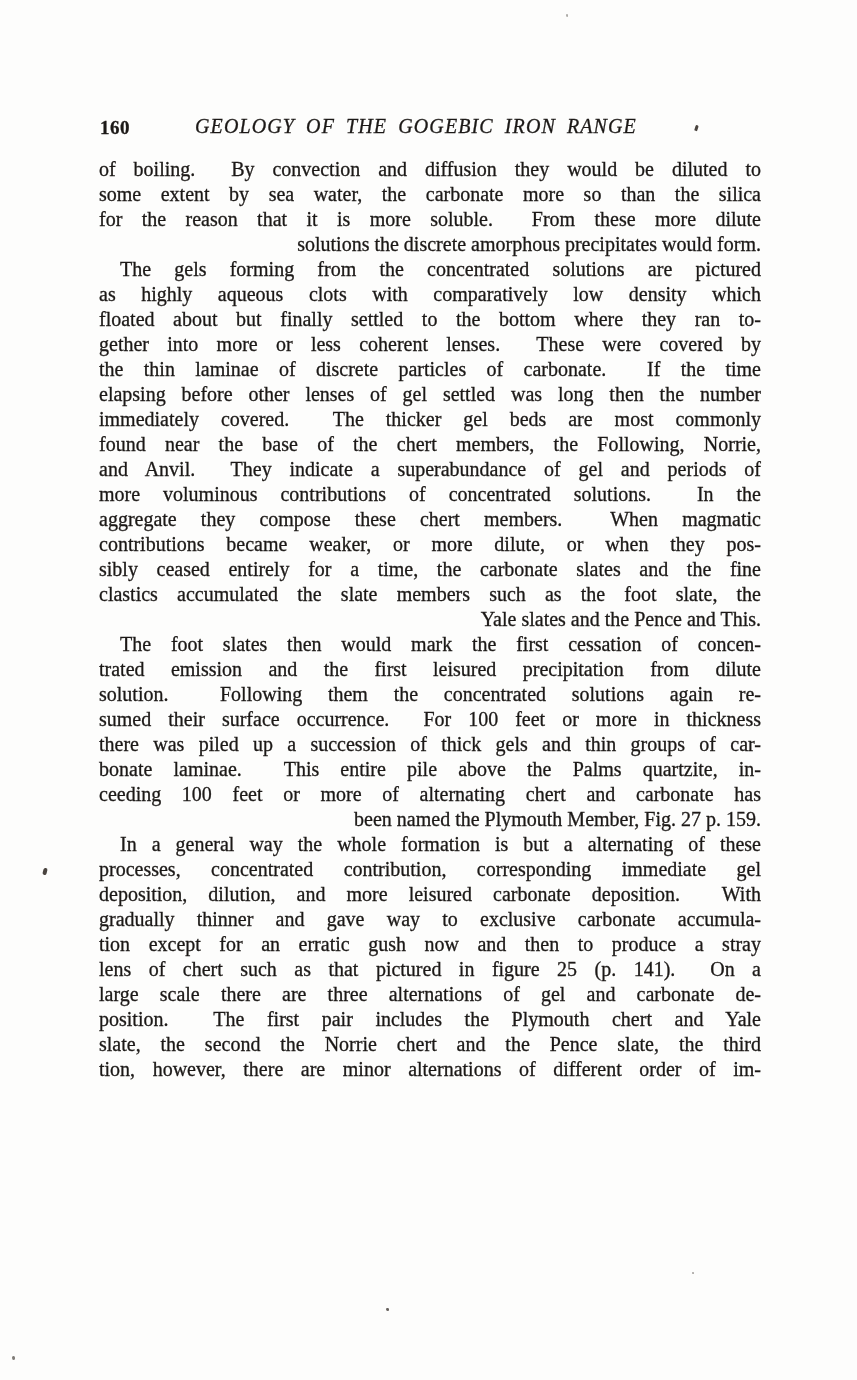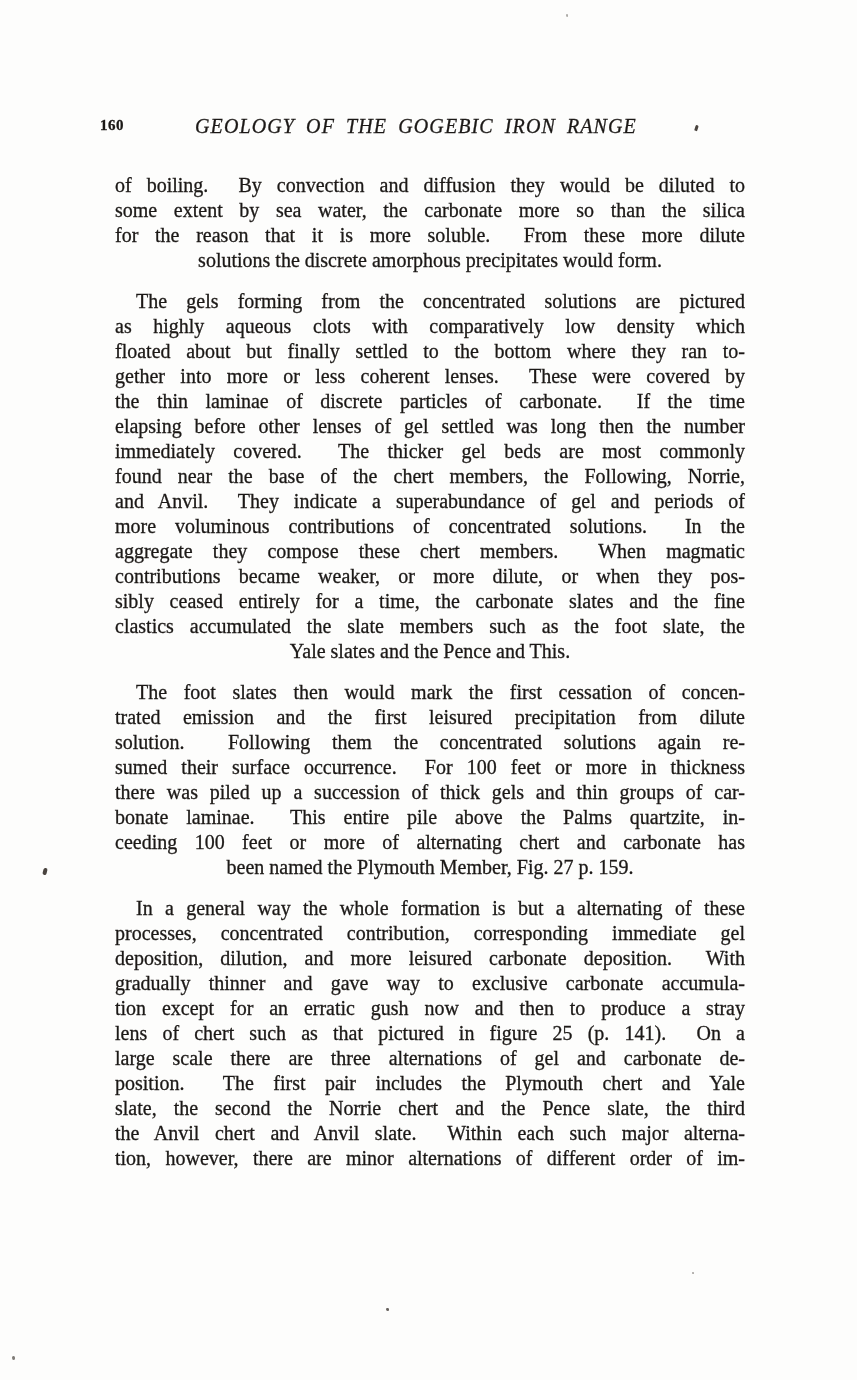--- a/index.html
+++ b/index.html
@@ -25,21 +25,21 @@
     position: absolute;
     top: 115px;
     left: 99px;
     width: 662px;
     height: 28px;
   }
   .pagenum {
     position: absolute;
     left: 1px;
     top: 2px;
-    font-size: 15px;
+    font-size: 19px;
     font-weight: 700;
     letter-spacing: 0.5px;
   }
   .head-title {
     position: absolute;
     left: 0;
     right: 0;
     top: 0;
     text-align: center;
     font-style: italic;
@@ -59,25 +59,25 @@
     border-radius: 2px 2px 1px 1px;
     transform: rotate(18deg);
   }
   
   .page-body {
     position: absolute;
     top: 157px;
     left: 99px;
     width: 662px;
   }
-  .para { margin: 16px; }
+  .para { margin: 0; }
   .line {
     font-size: 20px;
     line-height: 25px;
-    text-align: center;
+    text-align: right;
   }
   .line.j {
     text-align: justify;
     text-align-last: justify;
   }
   .line.ind { text-indent: 21px; }
   
   .speck {
     position: absolute;
     background: #4a443f;
@@ -137,21 +137,20 @@
       <div class="para">
         <div class="line j ind">In a general way the whole formation is but a alternating of these</div>
         <div class="line j">processes, concentrated contribution, corresponding immediate gel</div>
         <div class="line j">deposition, dilution, and more leisured carbonate deposition.&nbsp; With</div>
         <div class="line j">gradually thinner and gave way to exclusive carbonate accumula-</div>
         <div class="line j">tion except for an erratic gush now and then to produce a stray</div>
         <div class="line j">lens of chert such as that pictured in figure 25 (p. 141).&nbsp; On a</div>
         <div class="line j">large scale there are three alternations of gel and carbonate de-</div>
         <div class="line j">position.&nbsp; The first pair includes the Plymouth chert and Yale</div>
         <div class="line j">slate, the second the Norrie chert and the Pence slate, the third</div>
-        <div class="line j">the Anvil chert and Anvil slate.&nbsp; Within each such major alterna-</div>
         <div class="line j">tion, however, there are minor alternations of different order of im-</div>
       </div>
     </div>
 
   <span class="speck s1"></span>
   <span class="speck s2"></span>
   <span class="speck s3"></span>
   <span class="speck s4"></span>
   <span class="speck s5"></span>
 

